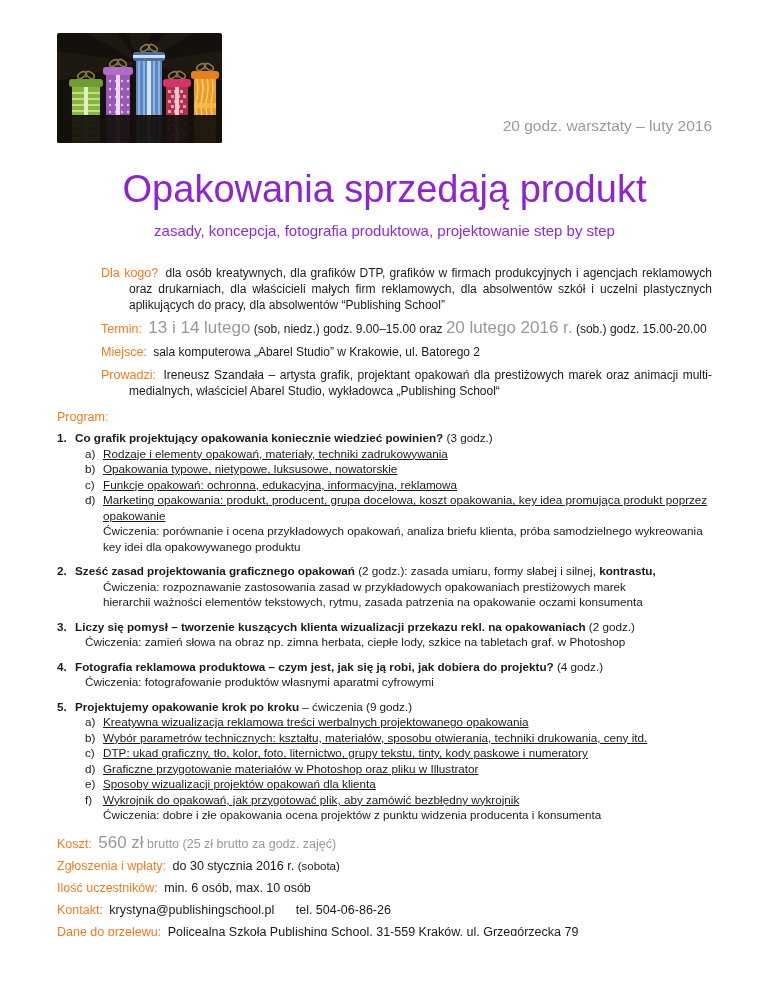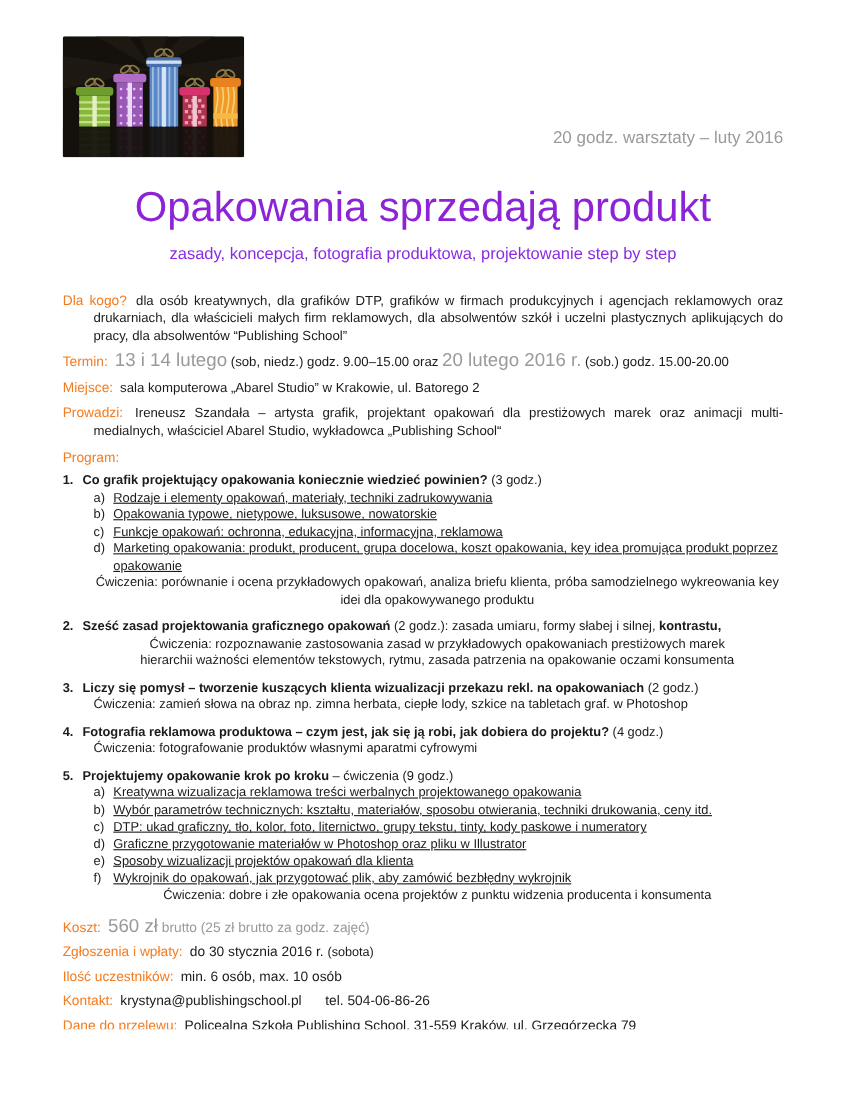--- a/index.html
+++ b/index.html
@@ -9,40 +9,40 @@
 
   
   .hdr { display:flex; justify-content:space-between; align-items:flex-end; height:110px; }
   .gift { width:165px; height:110px; flex:none; }
   .hdr-right { color:#9a9a9a; font-size:15.5px; padding-bottom:8px; }
 
   .title { text-align:center; color:#8d23d6; font-size:38px; font-weight:400; margin-top:26px; line-height:1.1; }
   .subtitle { text-align:center; color:#8a2be2; font-size:15px; margin-top:11px; }
 
   
-  .info { margin-top:26px; font-size:12px; line-height:16px; }
+  .info { margin-top:26px; font-size:12px; line-height:16px;margin-left:44px; }
   .lbl { color:#f47b20; font-size:12.5px; margin-right:3px; }
   .big { color:#999999; font-size:17px; }
   .bval { font-weight:400; }
   .hang { padding-left:28px; text-indent:-28px; text-align:justify; margin-bottom:7px; }
   .iline { margin-bottom:7px; }
   .note { font-size:11.5px; font-weight:400; }
 
   
   .prog { margin-top:10px; font-size:11.7px; line-height:15.5px; }
   .prog-label { margin-bottom:5px; }
   .pitem { margin-bottom:9px; }
   .pline { display:flex; }
   .pnum { flex:none; width:18px; font-weight:700; }
   .ptext { flex:1; }
   .ptitle { font-weight:700; }
   .sub { display:flex; margin-left:28px; }
   .slet { flex:none; width:18px; }
   .stext { flex:1;text-decoration:underline; }
-  .cont46 { margin-left:26px;text-align:center; }
+  .cont46 { margin-left:46px; }
   .cont28 { margin-left:28px; }
 
   
   .details { margin-top:12px; font-size:12.5px; line-height:16px; }
   .dline { margin-bottom:6px; }
   .koszt-rest { color:#999999; }
   .phone { margin-left:18px; }
   .transfer-ind { margin-left:101px; }
   .acct { color:#0369a1; font-weight:700; }
 </style>

